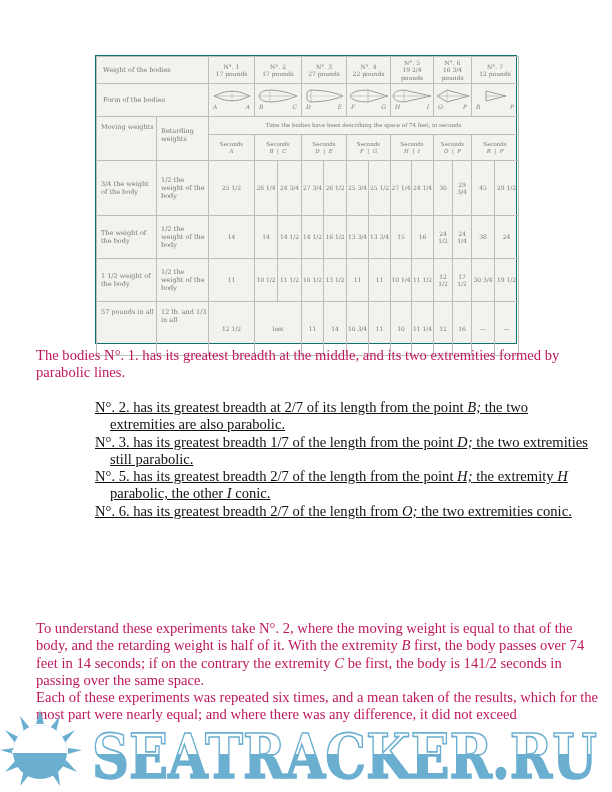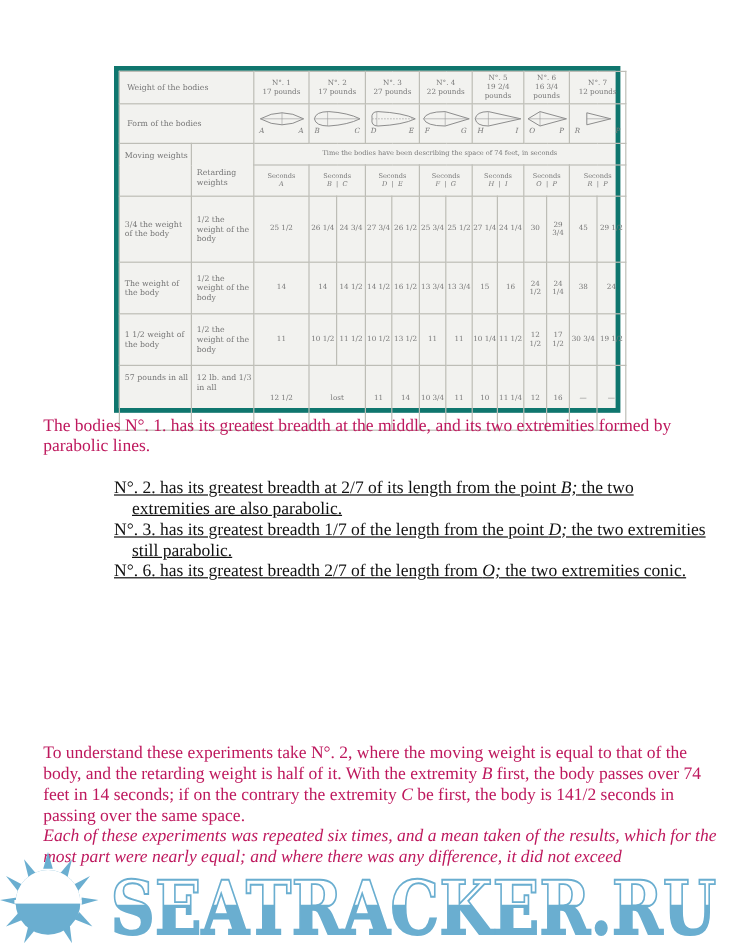--- a/index.html
+++ b/index.html
@@ -1,39 +1,39 @@
 <!DOCTYPE html>
 <html><head>
 <meta charset="utf-8">
 <style>
   html, body { margin:0; padding:0; }
   body { width:612px; height:792px; background:#ffffff; position:relative; overflow:hidden;
          font-family:"Liberation Serif", serif; color:#111; }
 
   
   .scan { position:absolute; left:95px; top:55px; width:422px; height:289px;
-          background:#f2f2ef; border:4px solid #0f766e; box-sizing:border-box; }
+          background:#f2f2ef; border:1px solid #0f766e; box-sizing:border-box; }
   .scan table { border-collapse:collapse; width:100%; height:100%; table-layout:fixed;
                 font-family:"DejaVu Serif", serif; color:#777; font-size:6px; }
   .scan td { border:1px solid #bdbdb6; text-align:center; vertical-align:middle; padding:0; line-height:1.25; }
   .scan td.left { text-align:left; padding-left:6px; }
   .scan td.lft2 { text-align:left; padding-left:4px; font-size:6.5px; }
   .scan .big { font-size:6.5px; }
   .scan .hdr2 { font-size:5.5px; }
   .scan .val { font-size:6px; }
   .shape { display:block; margin:0 auto; }
   .letters { display:flex; justify-content:space-between; font-style:italic; font-size:6px; padding:0 4px; }
 
   
   .p { position:absolute; font-size:14.6px; line-height:17.3px; color:#be185d; }
   .p1 { left:36px; top:347px; width:570px; }
   .list { position:absolute; left:95px; top:399px; width:500px; }
   .li { font-size:14.6px; line-height:17.3px; padding-left:15px; text-indent:-15px; margin:0;text-decoration:underline; }
   .p2 { left:36px; top:620px; width:570px; }
-  .p3 { left:36px; top:689px; width:570px;font-style:italic; }
+  .p3 { left:36px; top:689px; width:570px; }
   i { font-style:italic; }
 
   
   .wm { position:absolute; left:0; top:710px; width:612px; height:82px; pointer-events:none; }
 </style>
 </head>
 <body>
 
 <div class="scan">
 <table>
@@ -142,21 +142,21 @@
             </svg>
       <div class="letters">
               <span>R</span>
               <span>P</span>
             </div>
     </td>
   </tr>
 
   <tr style="height:18px">
     <td rowspan="2" class="lft2" style="vertical-align:top;padding-top:6px">Moving weights</td>
-    <td rowspan="2" class="lft2" style="vertical-align:top;padding-top:20px">Retarding weights</td>
+    <td rowspan="2" class="lft2" style="vertical-align:top;padding-top:10px">Retarding weights</td>
     <td colspan="13" class="hdr2">Time the bodies have been describing the space of 74 feet, in seconds</td>
   </tr>
 
   <tr style="height:26px">
     <td class="hdr2"><span>Seconds</span><br><i>A</i></td>
     <td colspan="2" class="hdr2" style="padding:0"><span>Seconds</span><br><i>B</i> &nbsp;|&nbsp; <i>C</i></td>
     <td colspan="2" class="hdr2"><span>Seconds</span><br><i>D</i> &nbsp;|&nbsp; <i>E</i></td>
     <td colspan="2" class="hdr2"><span>Seconds</span><br><i>F</i> &nbsp;|&nbsp; <i>G</i></td>
     <td colspan="2" class="hdr2"><span>Seconds</span><br><i>H</i> &nbsp;|&nbsp; <i>I</i></td>
     <td colspan="2" class="hdr2"><span>Seconds</span><br><i>O</i> &nbsp;|&nbsp; <i>P</i></td>
@@ -235,20 +235,21 @@
   </tr>
 </tbody>
     </table>
 </div>
 
 <div class="p p1">The bodies N°. 1. has its greatest breadth at the middle, and its two extremities formed by parabolic lines.</div>
 
 <div class="list">
   <p class="li"><span>N°. 2. has its greatest breadth at 2/7 of its length from the point </span><i>B;</i><span> the two extremities are also parabolic.</span></p>
   <p class="li"><span>N°. 3. has its greatest breadth 1/7 of the length from the point </span><i>D;</i><span> the two extremities still parabolic.</span></p>
+  <p class="li"><span>N°. 5. has its greatest breadth 2/7 of the length from the point </span><i>H;</i><span> the extremity </span><i>H</i><span> parabolic, the other </span><i>I</i><span> conic.</span></p>
   <p class="li"><span>N°. 6. has its greatest breadth 2/7 of the length from </span><i>O;</i><span> the two extremities conic.</span></p>
 </div>
 
 <div class="p p2"><span>To understand these experiments take N°. 2, where the moving weight is equal to that of the body, and the retarding weight is half of it. With the extremity </span><i>B</i><span> first, the body passes over 74 feet in 14 seconds; if on the contrary the extremity </span><i>C</i><span> be first, the body is 141/2 seconds in passing over the same space.</span></div>
 
 <div class="p p3">Each of these experiments was repeated six times, and a mean taken of the results, which for the most part were nearly equal; and where there was any difference, it did not exceed</div>
 
 <svg class="wm" viewBox="0 0 612 82">
   <g>
     <g fill="#6aaed0">

